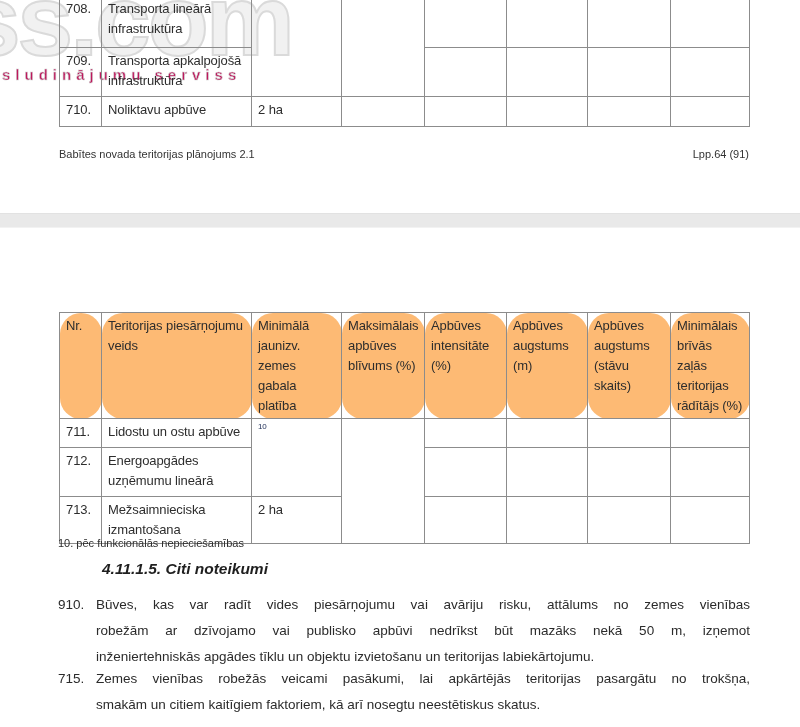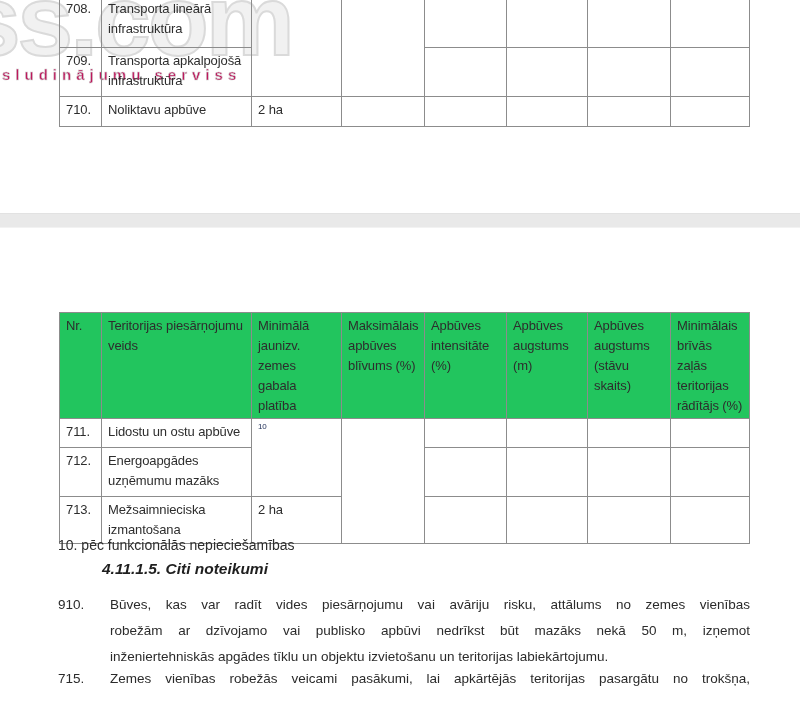--- a/index.html
+++ b/index.html
@@ -28,46 +28,46 @@
 
   .content { position:absolute; inset:0; z-index:2; }
 
   
   table { border-collapse:collapse; table-layout:fixed; width:691px; position:absolute; }
   td, th {
     border:1px solid #8c8c8c; vertical-align:top; text-align:left;
     font-size:13px; line-height:20px; padding:3px 6px 2px 6px;
     font-weight:normal; letter-spacing:-0.1px; overflow:hidden;
   }
-  th { background:#22c55e; }
+  th { background:#fdba74;border-radius:21px; }
   #table1 { left:59px; top:-5px; }
   #table2 { left:59px; top:84px; }
   sup.fnref {
     font-size:8px; line-height:10px; vertical-align:top;
     color:#23325a; cursor:pointer;
   }
 
   
   .footer {
     position:absolute; left:59px; right:51px; top:148px;
     display:flex; justify-content:space-between;
     font-size:11px; color:#333333;
   }
 
   
-  .footnote { position:absolute; left:58px; top:309px; font-size:14px; color:#2d2d2d;text-align:right; }
+  .footnote { position:absolute; left:58px; top:309px; font-size:11px; color:#2d2d2d;text-align:right; }
   .section-heading {
     position:absolute; left:102px; top:332px;
     font-size:15.5px; font-weight:bold; font-style:italic; color:#1f1f1f;text-align:right;
   }
   .para { position:absolute; left:58px; width:692px; font-size:13.5px; line-height:26px; color:#2b2b2b; }
   #para714 { top:364px; }
   #para715 { top:438px; }
   .para .num { position:absolute; left:0; top:0; }
-  .para .ptext { margin-left:52px; }
+  .para .ptext { margin-left:38px; }
   .pline { display:block; text-align:justify; text-align-last:justify; }
   .pline.last { text-align-last:left; }
 </style>
 </head>
 <body>
 
 <div class="page" id="page1">
   <div class="wm wm-logo" id="wm1-logo">ss.com</div>
   <div class="wm wm-tag" id="wm1-tag">sludinājumu serviss</div>
 
@@ -108,20 +108,24 @@
           <td>2 ha</td>
           <td></td>
           <td></td>
           <td></td>
           <td></td>
           <td></td>
         </tr>
       </tbody>
     </table>
 
+    <div class="footer">
+      <span>Babītes novada teritorijas plānojums 2.1</span>
+      <span>Lpp.64 (91)</span>
+    </div>
   </div>
 </div>
 
 <div id="page-gap"></div>
 
 <div class="page" id="page2">
 
   <div class="content">
     <table id="table2">
       <colgroup>
@@ -152,21 +156,21 @@
           <td>Lidostu un ostu apbūve</td>
           <td rowspan="2"><sup class="fnref">10</sup></td>
           <td rowspan="3"></td>
           <td></td>
           <td></td>
           <td></td>
           <td></td>
         </tr>
         <tr style="height:49px">
           <td>712.</td>
-          <td>Energoapgādes uzņēmumu mazāks</td>
+          <td>Energoapgādes uzņēmumu lineārā</td>
           <td></td>
           <td></td>
           <td></td>
           <td></td>
         </tr>
         <tr style="height:47px">
           <td>713.</td>
           <td>Mežsaimnieciska izmantošana</td>
           <td>2 ha</td>
           <td></td>
@@ -187,16 +191,17 @@
         <span class="pline">Būves, kas var radīt vides piesārņojumu vai avāriju risku, attālums no zemes vienības</span>
         <span class="pline">robežām ar dzīvojamo vai publisko apbūvi nedrīkst būt mazāks nekā 50 m, izņemot</span>
         <span class="pline last">inženiertehniskās apgādes tīklu un objektu izvietošanu un teritorijas labiekārtojumu.</span>
       </div>
     </div>
 
     <div class="para" id="para715">
       <span class="num">715.</span>
       <div class="ptext">
         <span class="pline">Zemes vienības robežās veicami pasākumi, lai apkārtējās teritorijas pasargātu no trokšņa,</span>
+        <span class="pline last">smakām un citiem kaitīgiem faktoriem, kā arī nosegtu neestētiskus skatus.</span>
       </div>
     </div>
   </div>
 </div>
 
 </body></html>

